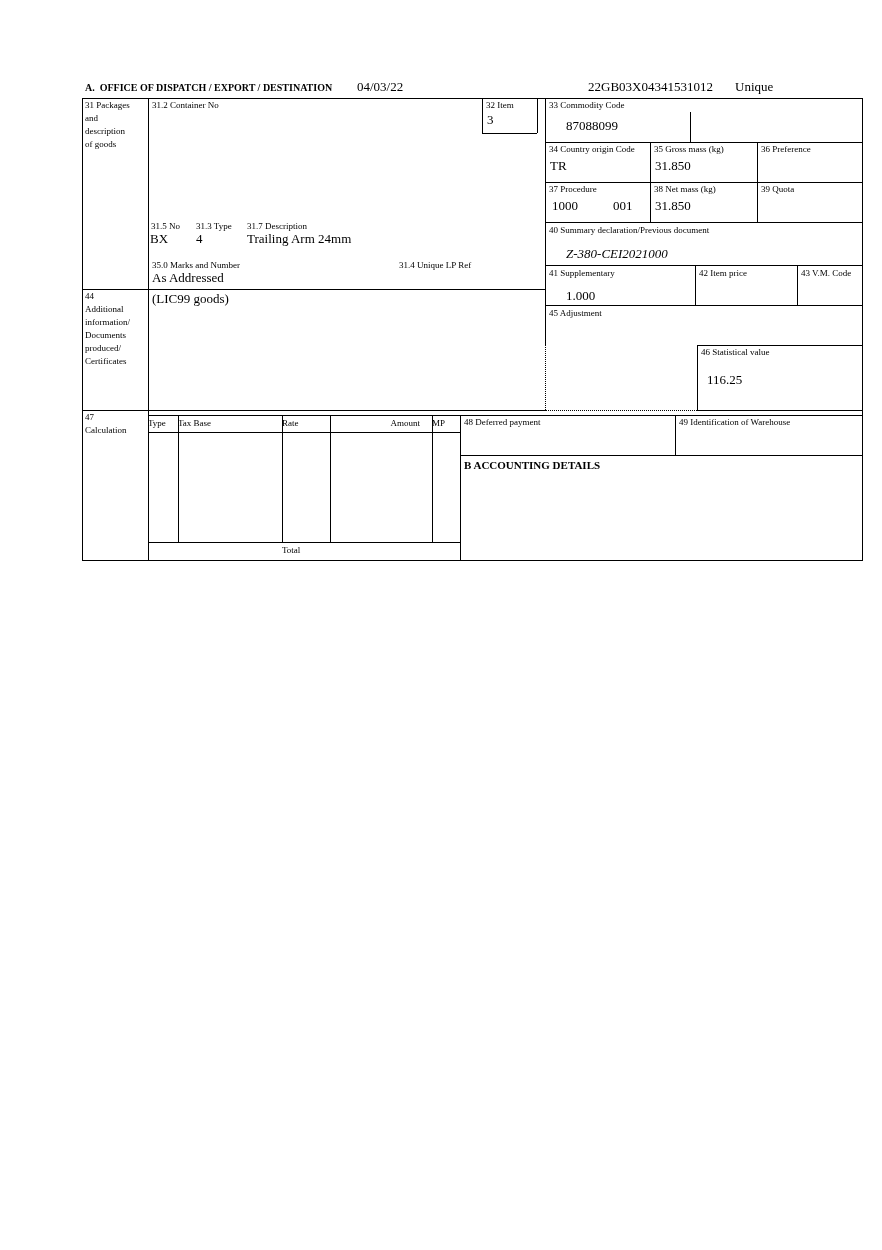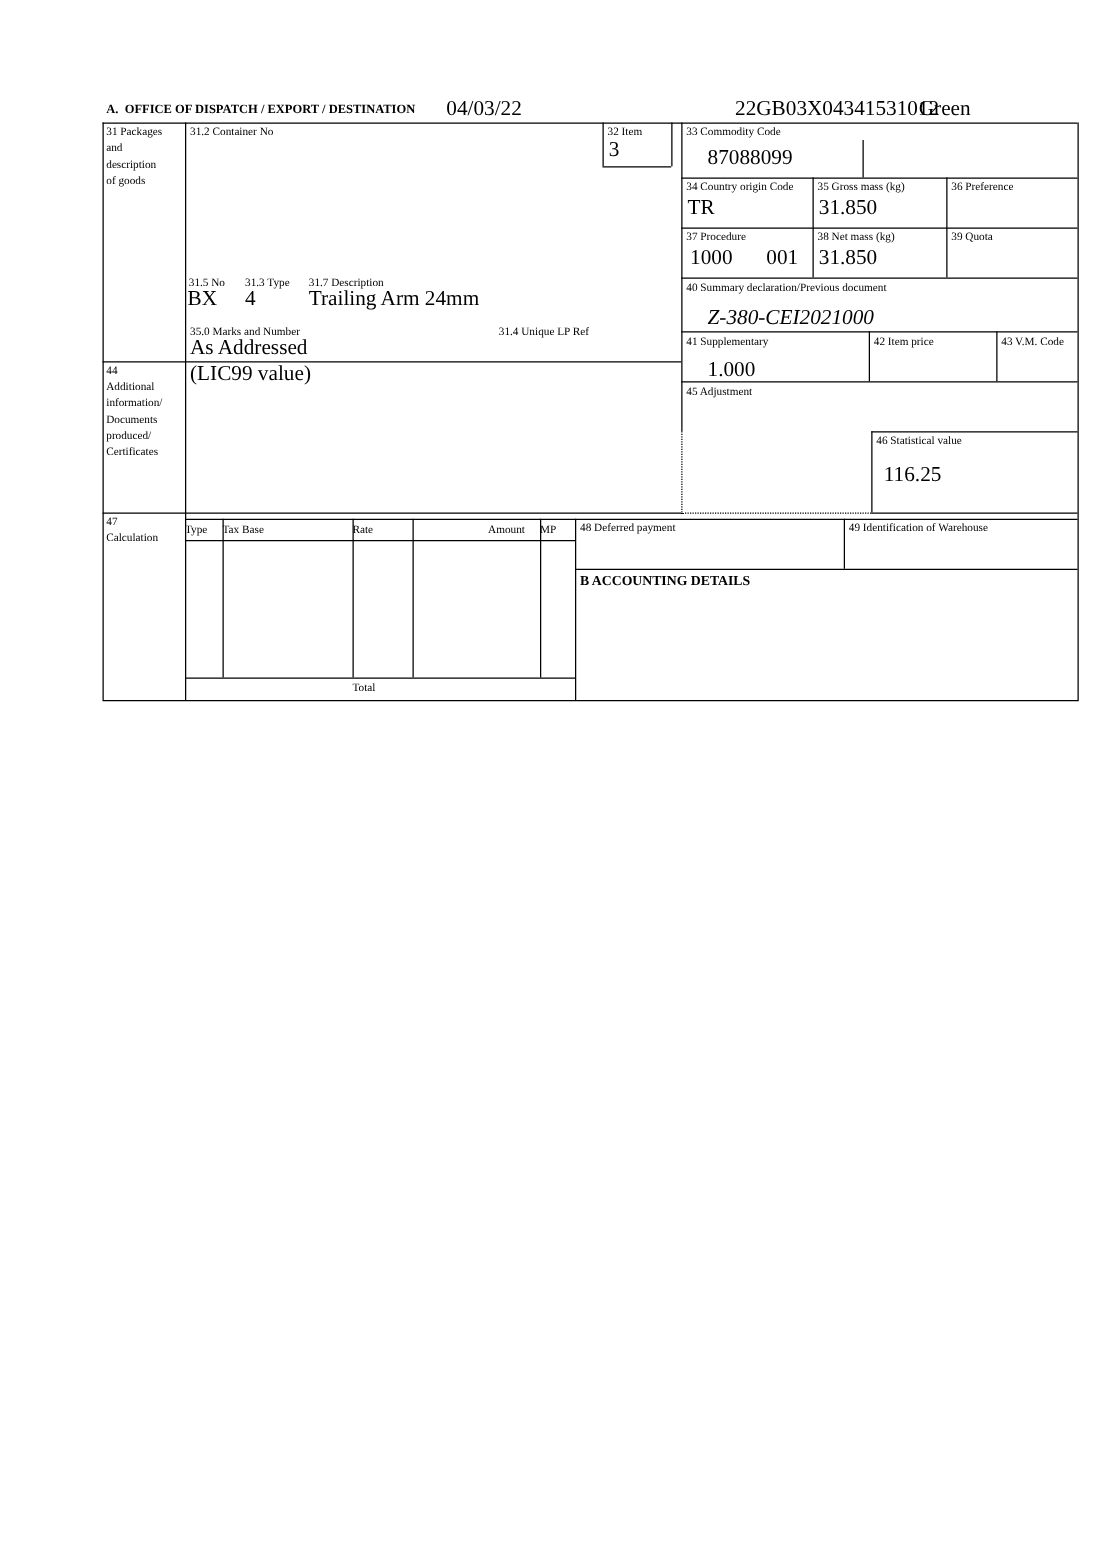--- a/index.html
+++ b/index.html
@@ -5,38 +5,38 @@
   * { margin:0; padding:0; box-sizing:border-box; }
   html,body { background:#ffffff; }
   body {
     width:882px; height:1250px;
     font-family:"Liberation Serif", serif;
     color:#000;
   }
   .page { position:relative; width:882px; height:1250px; background:#fff; overflow:hidden; }
   .abs { position:absolute; }
   .lbl { position:absolute; font-size:9px; line-height:11px; white-space:nowrap; }
-  .val { position:absolute; font-size:17px; line-height:15px; white-space:nowrap; }
+  .val { position:absolute; font-size:13px; line-height:15px; white-space:nowrap; }
   .bold { font-weight:bold; }
   .hline { position:absolute; height:1px; background:#000; }
   .vline { position:absolute; width:1px; background:#000; }
   .hdot  { position:absolute; height:0; border-top:1px dotted #000; }
   .vdot  { position:absolute; width:0; border-left:1px dotted #000; }
   .multiline div { height:13px; }
   .th { position:absolute; font-size:9px; line-height:11px; text-align:left; }
 </style>
 </head>
 <body>
 
 <div class="page">
 
   <div class="abs bold" style="left:85px;top:82px;font-size:10px;white-space:pre;">A.  OFFICE OF DISPATCH / EXPORT / DESTINATION</div>
   <div class="val" style="left:357px;top:79px;">04/03/22</div>
   <div class="val" style="left:588px;top:79px;">22GB03X04341531012</div>
-  <div class="val" style="left:735px;top:79px;">Green</div>
+  <div class="val" style="left:735px;top:79px;">Unique</div>
 
   <div class="hline" style="left:82px;top:98px;width:780px;"></div>
   <div class="hline" style="left:82px;top:560px;width:781px;"></div>
   <div class="vline" style="left:82px;top:98px;height:462px;"></div>
   <div class="vline" style="left:862px;top:98px;height:462px;"></div>
 
   <div class="vline" style="left:148px;top:98px;height:462px;"></div>
   <div class="vline" style="left:482px;top:98px;height:35px;"></div>
   <div class="vline" style="left:537px;top:98px;height:35px;"></div>
   <div class="vline" style="left:545px;top:98px;height:247px;"></div>
@@ -116,21 +116,21 @@
   <div class="lbl" style="left:801px;top:268px;">43 V.M. Code</div>
 
   <div class="lbl multiline" style="left:85px;top:291px;">
     <div>44</div>
     <div>Additional</div>
     <div>information/</div>
     <div>Documents</div>
     <div>produced/</div>
     <div>Certificates</div>
   </div>
-  <div class="val" style="left:152px;top:291px;">(LIC99 value)</div>
+  <div class="val" style="left:152px;top:291px;">(LIC99 goods)</div>
 
   <div class="lbl" style="left:549px;top:308px;">45 Adjustment</div>
   <div class="lbl" style="left:701px;top:347px;">46 Statistical value</div>
   <div class="val" style="left:707px;top:372px;">116.25</div>
 
   <div class="lbl multiline" style="left:85px;top:412px;">
     <div>47</div>
     <div>Calculation</div>
   </div>
   <div class="th" style="left:148px;top:418px;width:30px;">Type</div>

